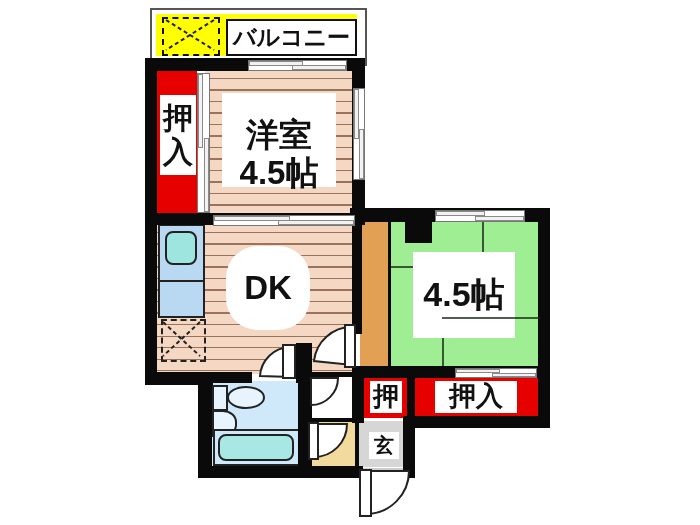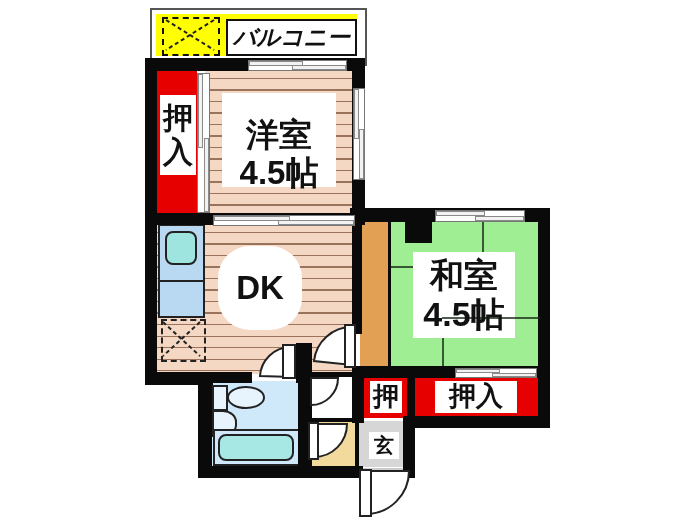--- a/index.html
+++ b/index.html
@@ -16,21 +16,21 @@
   svg{position:absolute;left:0;top:0;}
 </style>
 </head>
 <body>
 
 <div id="stage">
 
   <div class="abs" style="left:150px;top:8px;width:213px;height:54px;border:2px solid #555;background:#fff;"></div>
   <div class="abs" style="left:156px;top:14px;width:201px;height:42px;background:#ffff00;"></div>
   <div class="abs" style="left:162px;top:17px;width:54px;height:35px;border:2px dashed #111;"></div>
-  <div class="abs lblbox" style="left:226px;top:19px;width:127px;height:33px;border:2px solid #111;font-style:italic;">
+  <div class="abs lblbox" style="left:226px;top:19px;width:127px;height:33px;border:2px solid #111;">
     <span class="lbltxt" style="font-size:23px;">バルコニー</span>
   </div>
 
   <div class="abs wood" style="left:205px;top:68px;width:150px;height:147px;"></div>
   <div class="abs wood" style="left:155px;top:222px;width:200px;height:152px;"></div>
   <div class="abs" style="left:360px;top:220px;width:30px;height:150px;background:#e2a055;"></div>
   <div class="abs" style="left:390px;top:220px;width:150px;height:148px;background:#9fee94;"></div>
   <div class="tatline" style="left:390px;top:266px;width:93px;height:2px;"></div>
   <div class="tatline" style="left:482px;top:220px;width:2px;height:98px;"></div>
   <div class="tatline" style="left:442px;top:266px;width:2px;height:102px;"></div>
@@ -123,28 +123,27 @@
 
   <div class="abs lblbox" style="left:160px;top:95px;width:36px;height:80px;">
     <span class="lbltxt" style="font-size:30px;white-space:normal;word-break:break-all;width:32px;">押入</span>
   </div>
 
   <div class="abs lblbox" style="left:222px;top:93px;width:114px;height:94px;flex-direction:column;">
     <span class="lbltxt" style="font-size:33px;margin-top:28px;">洋室</span>
     <span class="lbltxt" style="font-size:33px;">4.5帖</span>
   </div>
 
-  <div class="abs lblbox" style="left:218px;top:246px;width:84px;height:84px;flex-direction:column;border-radius:32px;">
+  <div class="abs lblbox" style="left:226px;top:246px;width:84px;height:84px;flex-direction:column;border-radius:32px;">
     <span class="lbltxt" style="font-size:33px;">DK</span>
   </div>
 
   <div class="abs" style="left:413px;top:252px;width:102px;height:86px;background:#fff;"></div>
   <div class="tatline" style="left:442px;top:317px;width:98px;height:2px;"></div>
   <div class="abs lblbox" style="left:413px;top:252px;width:102px;height:86px;flex-direction:column;background:transparent;">
-    <span class="lbltxt" style="font-size:34px;">和室</span>
     <span class="lbltxt" style="font-size:34px;">4.5帖</span>
   </div>
 
   <div class="abs lblbox" style="left:370px;top:381px;width:32px;height:32px;">
     <span class="lbltxt" style="font-size:26px;">押</span>
   </div>
 
   <div class="abs lblbox" style="left:435px;top:381px;width:82px;height:32px;">
     <span class="lbltxt" style="font-size:27px;">押入</span>
   </div>

